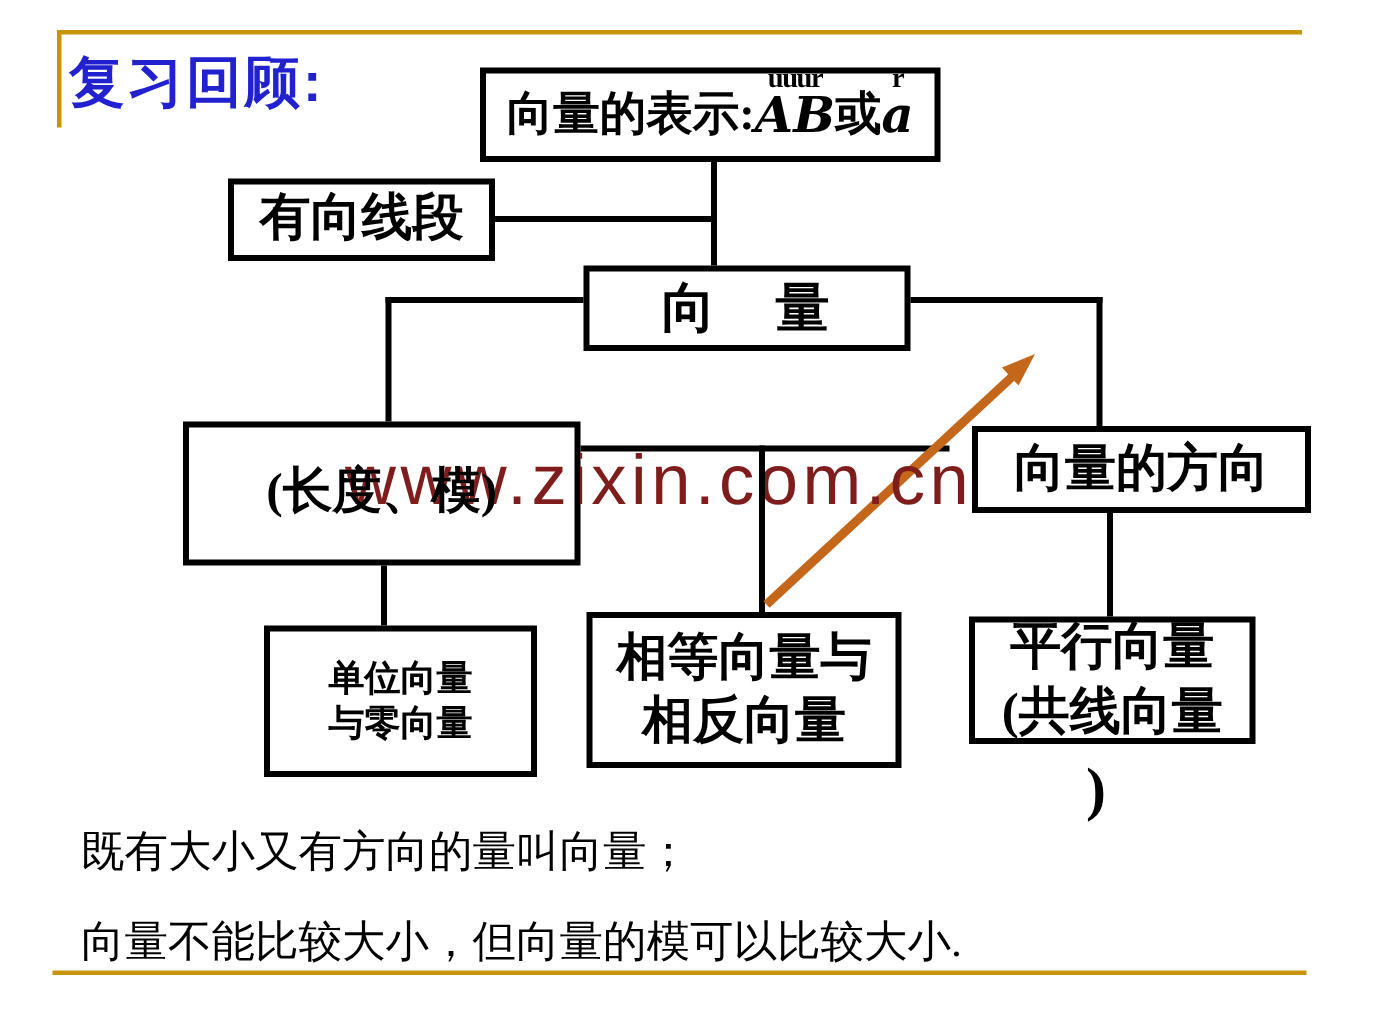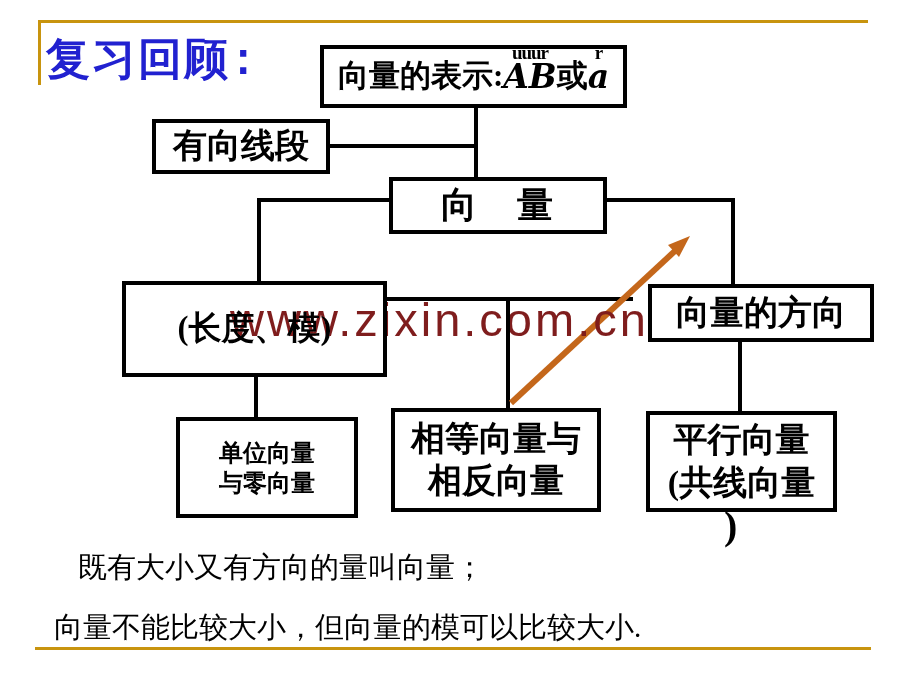--- a/index.html
+++ b/index.html
@@ -24,47 +24,47 @@
     align-items: center;
     justify-content: center;
     text-align: center;
     font-weight: bold;
     color: #000000;
     line-height: 1.25;
   }
   #title {
     position: absolute;
     left: 46px; top: 30px;
-    font-size: 44px;
+    font-size: 37px;
     font-weight: bold;
     color: #2121D0;
     z-index: 12;
     letter-spacing: 2px;
-    font-family: Liberation Mono, monospace;
+    font-family: Liberation Sans, sans-serif;
   }
   #box-representation { left: 320px; top: 45px; width: 307px; height: 63px; font-size: 31px; flex-direction: row; overflow: visible; }
   .vec { position: relative; display: inline-block; font-style: italic; font-family: "DejaVu Serif", serif; font-weight: bold; font-size: 33px; }
   .vec-mark {
     position: absolute;
     left: 50%; top: -15px;
     transform: translateX(-50%);
     font-size: 19px;
     font-style: normal;
     font-weight: bold;
     letter-spacing: -1px;
     white-space: nowrap;
     font-family: "Liberation Serif", serif;
   }
   #box-directed-segment { left: 152px; top: 119px; width: 178px; height: 55px; font-size: 34px; }
   #box-vector { left: 389px; top: 177px; width: 218px; height: 57px; font-size: 36px; letter-spacing: 2px; }
   #box-magnitude { left: 122px; top: 281px; width: 265px; height: 96px; font-size: 33px; }
   #box-direction { left: 648px; top: 284px; width: 226px; height: 58px; font-size: 34px; }
   #box-unit-zero { left: 176px; top: 417px; width: 182px; height: 101px; font-size: 24px; }
   #box-equal-opposite { left: 391px; top: 408px; width: 210px; height: 104px; font-size: 34px; }
-  #box-parallel { left: 646px; top: 411px; width: 191px; height: 101px; font-size: 34px; }
+  #box-parallel { left: 646px; top: 411px; width: 191px; height: 85px; font-size: 34px; }
   #paren-overflow {
     position: absolute; left: 724px; top: 502px;
     font-size: 40px; font-weight: bold; color: #000;
     z-index: 11; font-family: "Liberation Serif", serif;
   }
   #watermark {
     position: absolute;
     left: 230px; top: 292px;
     font-size: 47px;
     color: #7f1d1d;
@@ -76,21 +76,21 @@
   }
   .note {
     position: absolute;
     left: 54px;
     font-size: 29px;
     color: #000000;
     font-family: "Liberation Serif", serif;
     z-index: 12;
     white-space: nowrap;
   }
-  #note-line1 { top: 548px; margin-left: 24px; }
+  #note-line1 { top: 548px; }
   #note-line2 { top: 608px; }
   #arrow-svg { position: absolute; left: 0; top: 0; z-index: 20; pointer-events: none; }
 </style>
 </head>
 <body>
 
 <div id="slide">
 
   <div class="goldline" style="left:38px; top:20px; width:830px; height:3px;"></div>
   <div class="goldline" style="left:38px; top:20px; width:3px; height:65px;"></div>

